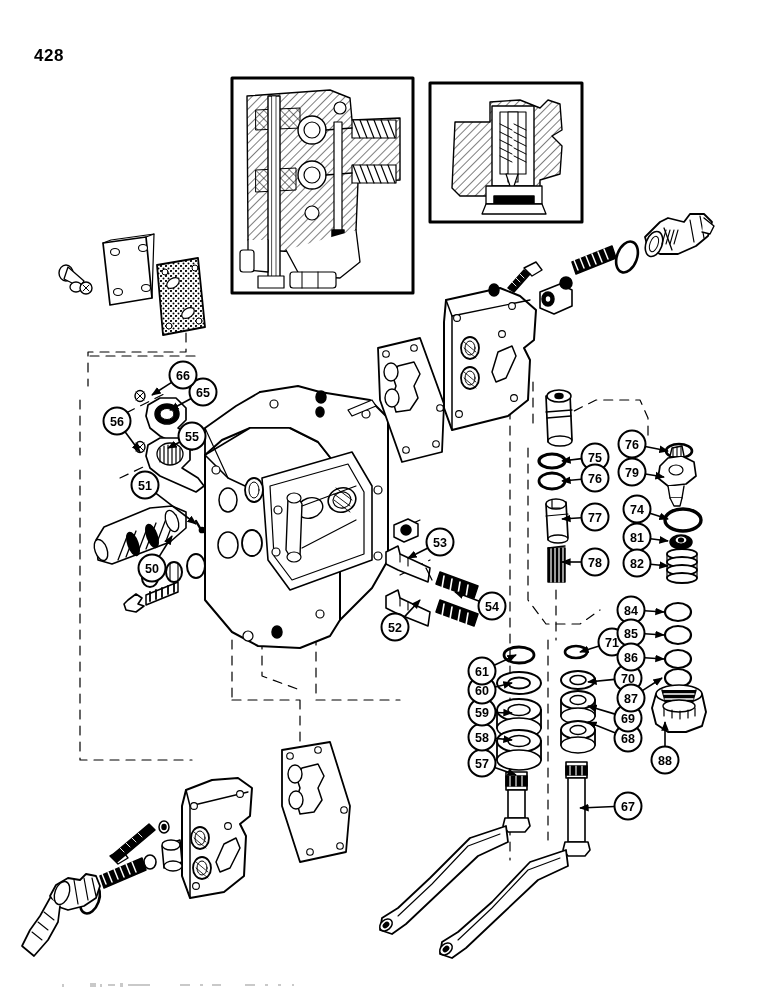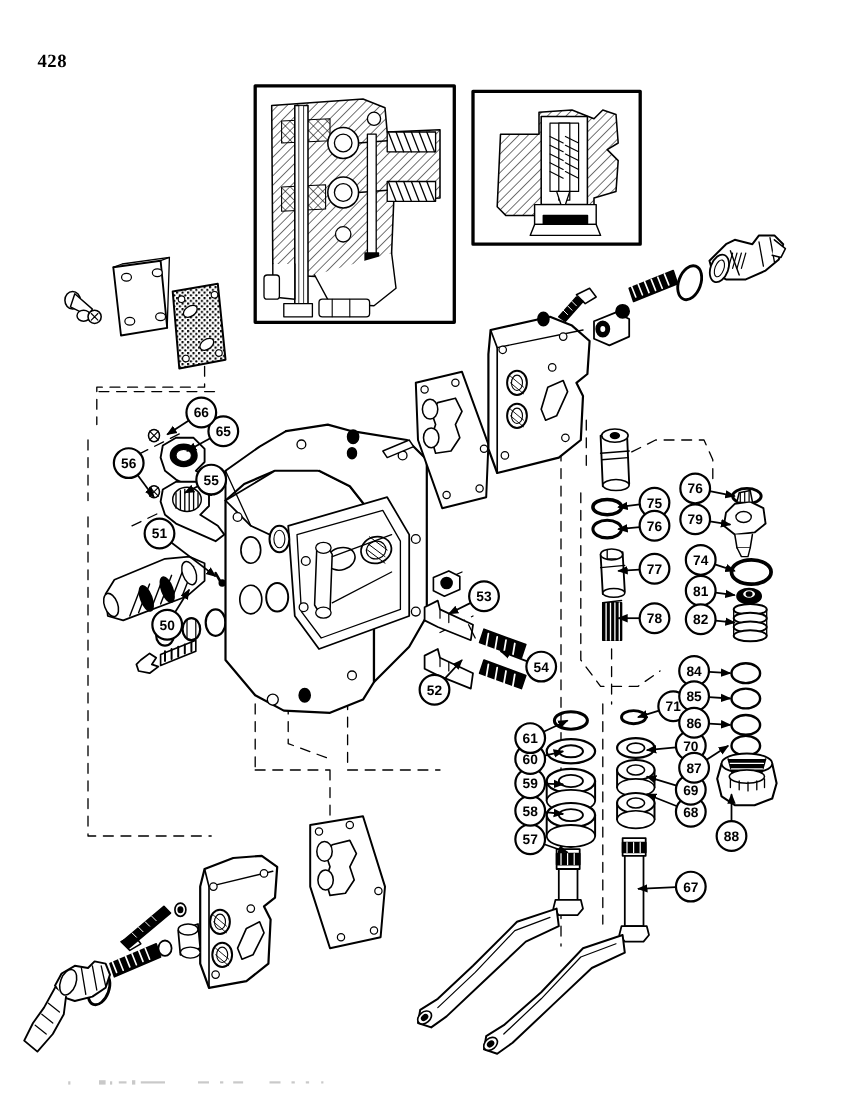--- a/index.html
+++ b/index.html
@@ -6,21 +6,21 @@
   html,body{margin:0;padding:0;background:#ffffff;}
   body{
     width:772px;height:1000px;overflow:hidden;position:relative;
     font-family:"Liberation Sans", sans-serif;
     color:#000;
   }
   #page{position:relative;width:772px;height:1000px;background:#fff;}
   #page-number{
     position:absolute;left:34px;top:46px;
     font-size:17px;font-weight:bold;letter-spacing:.5px;
-    font-family:Liberation Serif, serif;
+    font-family:Liberation Sans, sans-serif;
   }
   #artwork{position:absolute;left:0;top:0;width:772px;height:1000px;}
   #artwork svg{display:block;}
   .callout-label{
     font-family:"Liberation Sans", sans-serif;
     font-size:12.5px;font-weight:bold;text-anchor:middle;
     dominant-baseline:central;
   }
   #scan-noise{
     position:absolute;left:60px;top:975px;width:260px;height:8px;

